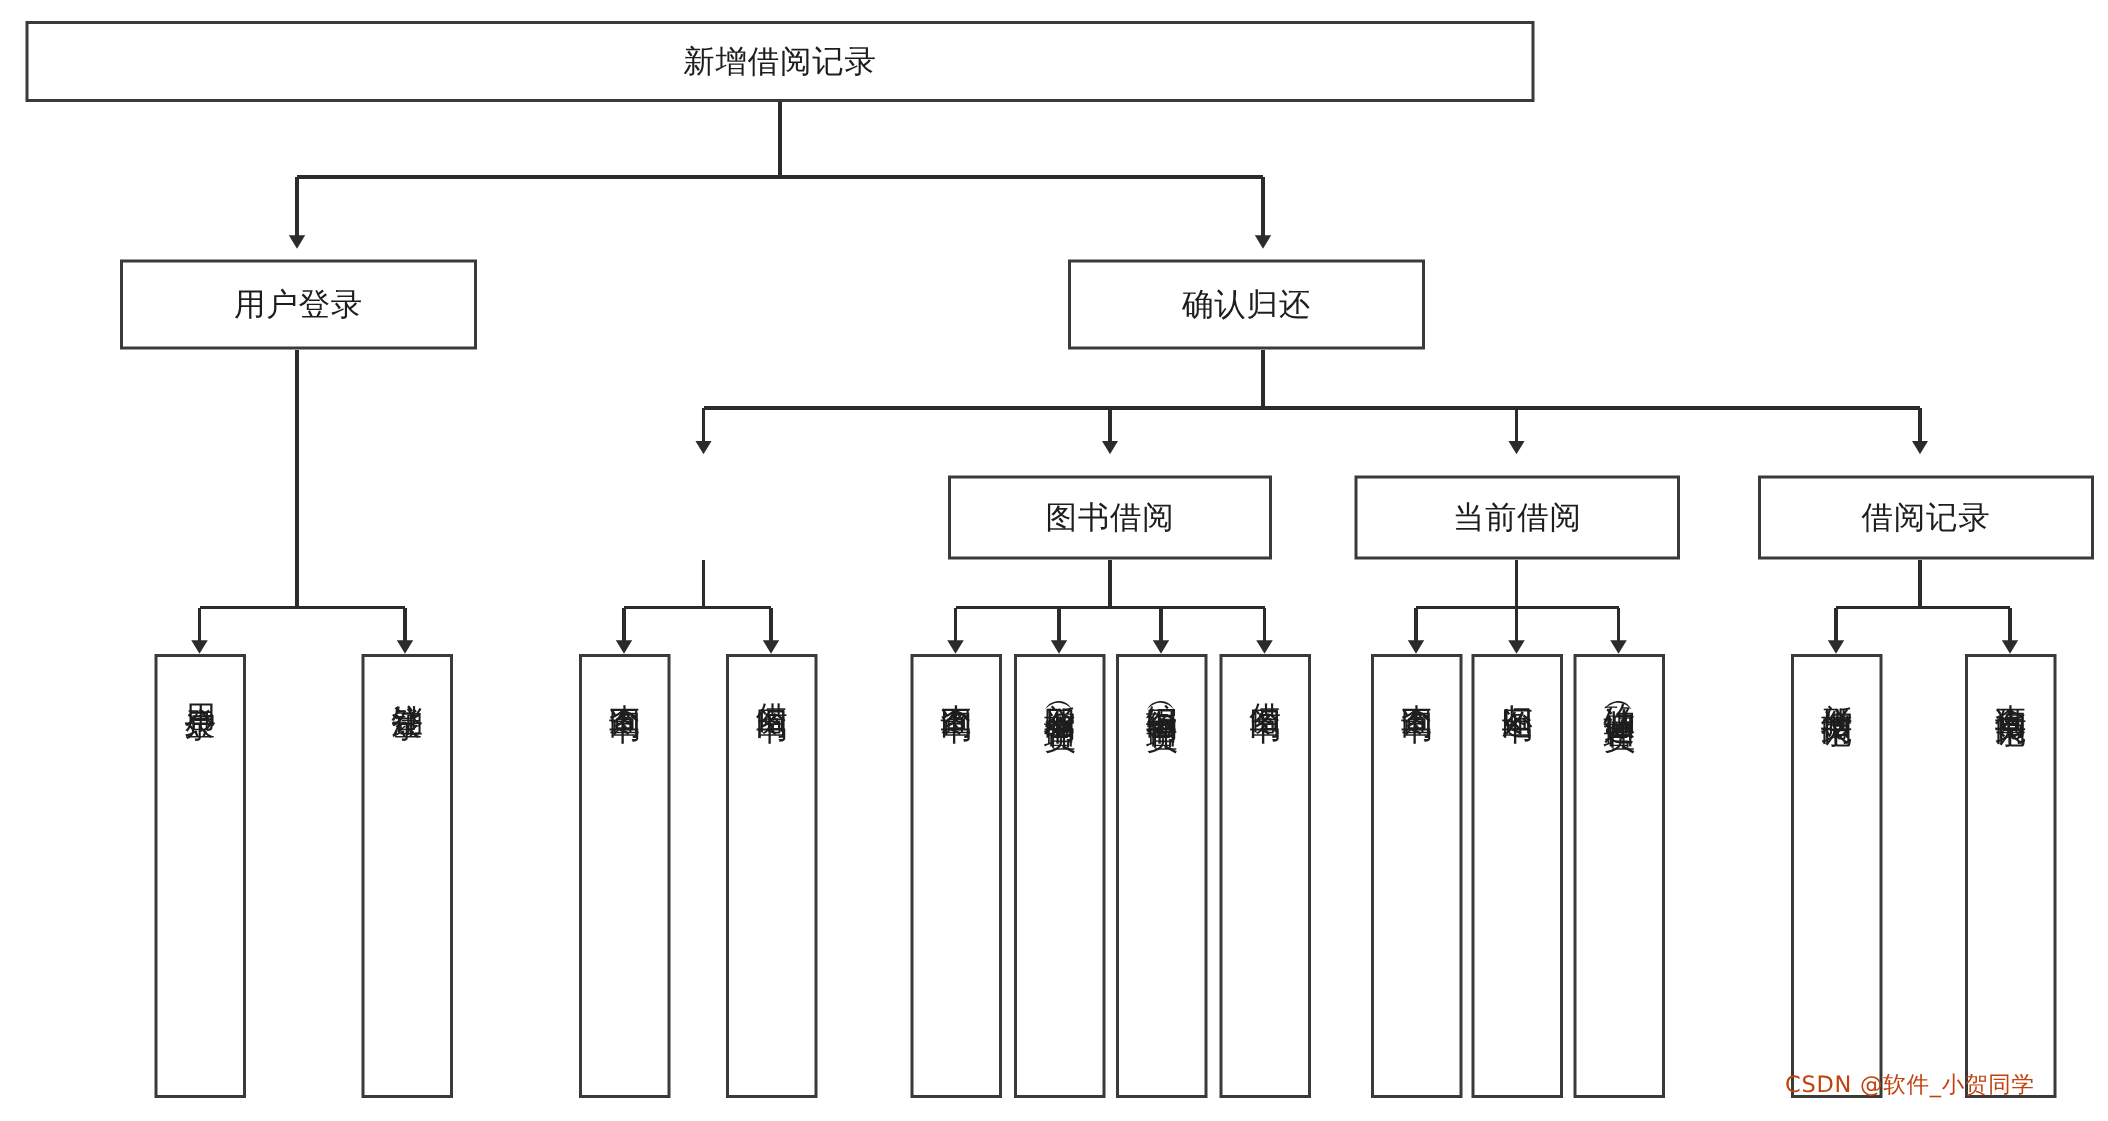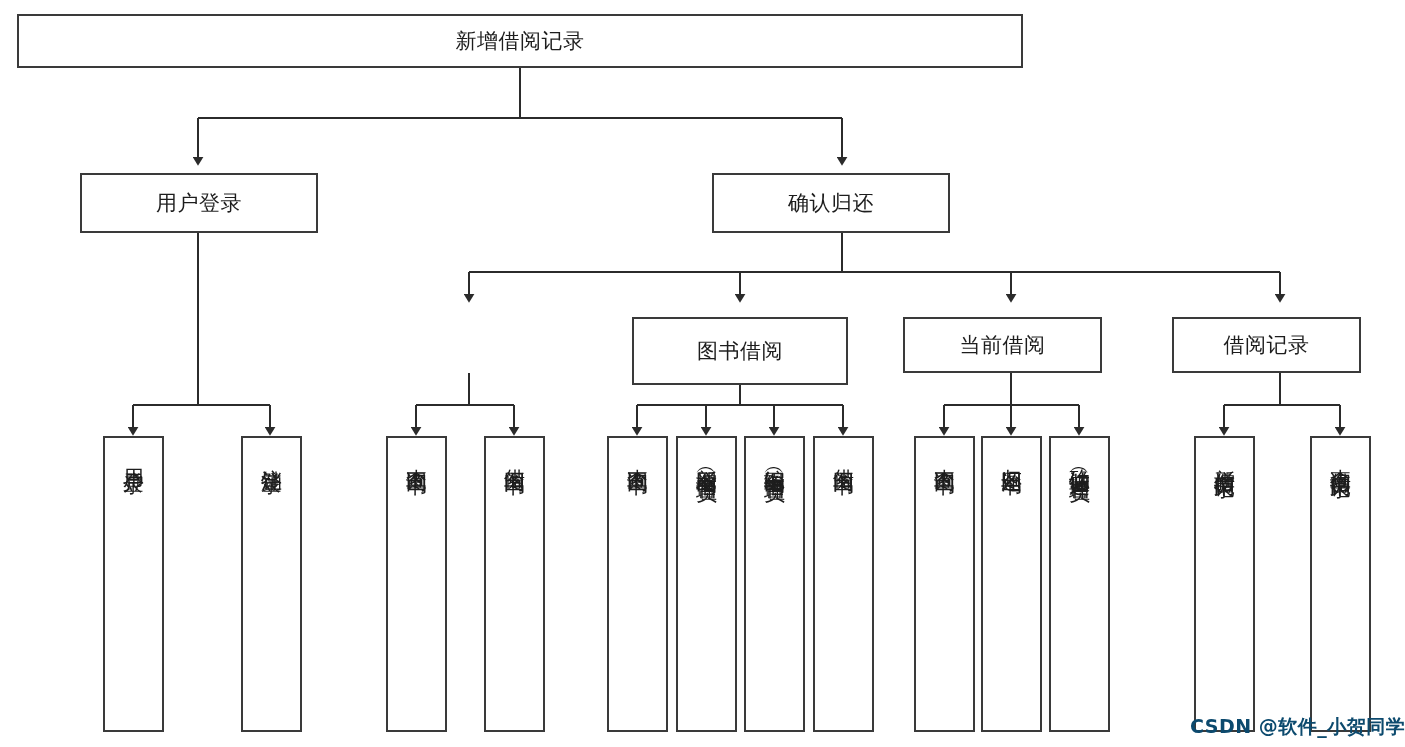--- a/index.html
+++ b/index.html
@@ -58,26 +58,25 @@
     writing-mode: vertical-rl;
     text-orientation: upright;
     font-size: 21px;
     line-height: 1.05;
     letter-spacing: 2px;
     white-space: normal;
     max-height: 100%;
   }
   .watermark {
     position: absolute;
-    font-size: 19px;
-    color: #0c4a6e;
+    font-size: 15px;
+    color: #c2410c;
     white-space: nowrap;
     letter-spacing: 0.5px;
     user-select: none;
-    font-weight: bold;
   }
 </style>
 </head>
 <body>
 
 <div id="diagram-root">
 
   <svg id="edge-layer" viewBox="0 0 1405 747" width="1405" height="747" xmlns="http://www.w3.org/2000/svg">
     <defs>
       <marker id="arrowhead" markerWidth="9" markerHeight="11" refX="1.2" refY="5.5" orient="auto" markerUnits="userSpaceOnUse">
@@ -132,27 +131,27 @@
     <span class="node-label">新增借阅记录</span>
   </div>
 
   <div class="node horizontal" style="left:80px; top:173px; width:238px; height:60px;">
     <span class="node-label">用户登录</span>
   </div>
   <div class="node horizontal" style="left:712px; top:173px; width:238px; height:60px;">
     <span class="node-label">确认归还</span>
   </div>
 
-  <div class="node horizontal" style="left:632px; top:317px; width:216px; height:68px;">
+  <div class="node horizontal" style="left:632px; top:317px; width:216px; height:56px;">
     <span class="node-label">图书借阅</span>
   </div>
-  <div class="node horizontal" style="left:903px; top:317px; width:199px; height:56px;">
+  <div class="node horizontal" style="left:903px; top:317px; width:217px; height:56px;">
     <span class="node-label">当前借阅</span>
   </div>
-  <div class="node horizontal" style="left:1172px; top:317px; width:189px; height:56px;">
+  <div class="node horizontal" style="left:1172px; top:317px; width:224px; height:56px;">
     <span class="node-label">借阅记录</span>
   </div>
 
   <div class="node vertical" style="left:103px; top:436px; width:61px; height:296px;">
     <span class="node-label">用户登录</span>
   </div>
   <div class="node vertical" style="left:241px; top:436px; width:61px; height:296px;">
     <span class="node-label">注销登录</span>
   </div>
 

